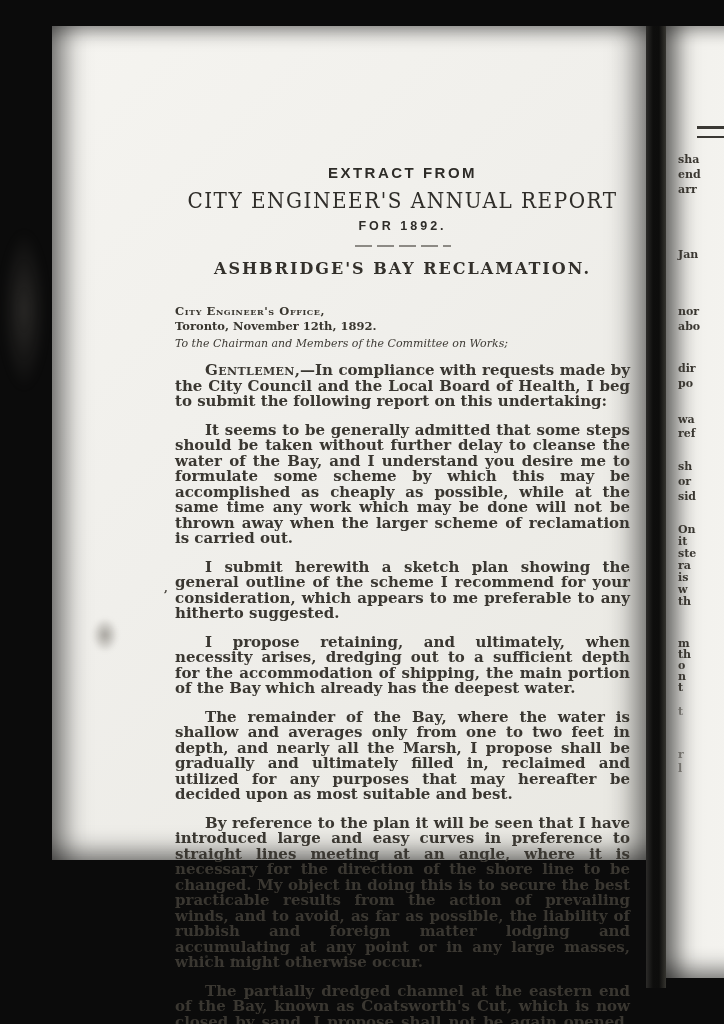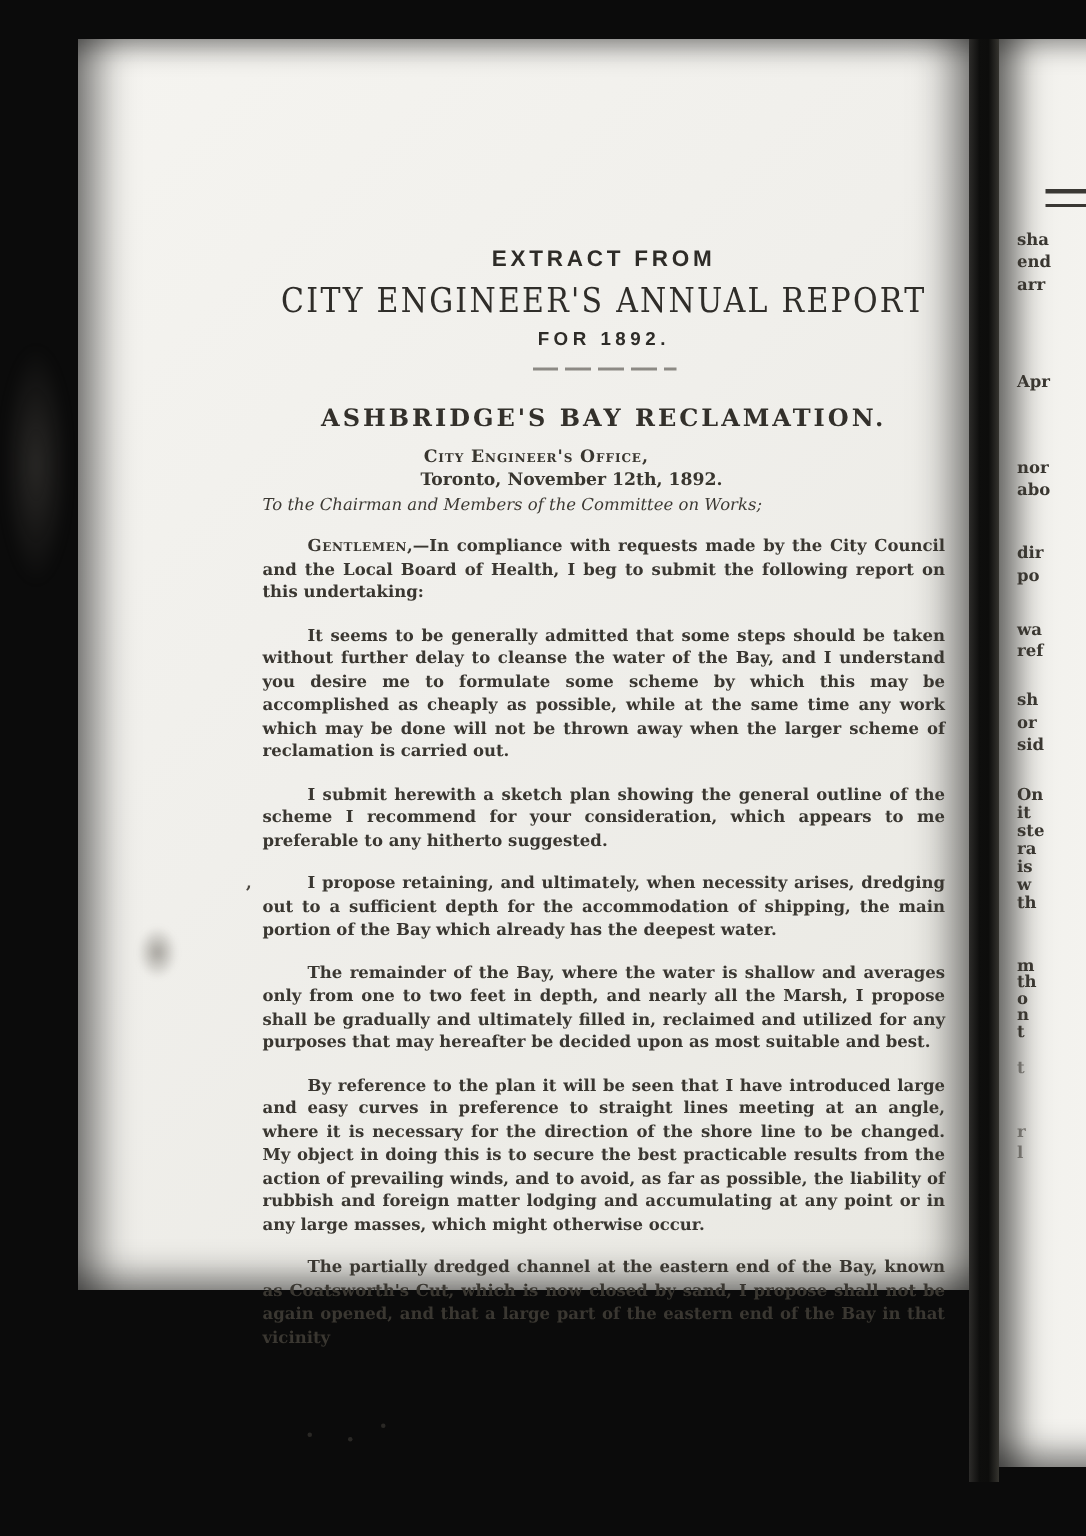--- a/index.html
+++ b/index.html
@@ -24,29 +24,29 @@
        font-weight:bold;font-size:15px;letter-spacing:2.5px;color:#2e2c28;}
   .report-title{margin-top:7px;text-align:center;white-space:nowrap;
        font-size:20px;letter-spacing:1.5px;color:#2f2d29;
        transform:scaleY(1.14);transform-origin:center;}
   .year-line{margin-top:7px;text-align:center;
        font-family:Liberation Sans, sans-serif;
        font-weight:bold;font-size:12.5px;letter-spacing:3px;color:#2e2c28;}
   .divider{margin:12px auto 0 auto;width:96px;height:2px;
        background:repeating-linear-gradient(90deg,#6b6862 0 17px,rgba(0,0,0,0) 17px 22px);
        opacity:.75;}
-  .section-title{margin-top:22px;text-align:center;font-weight:bold;
+  .section-title{margin-top:12px;text-align:center;font-weight:bold;
        font-size:16px;letter-spacing:2px;color:#33302b;}
-  .address{margin-top:9px;text-align:center;font-size:11.5px;font-weight:bold;color:#39362f;}
+  .address{margin-top:26px;text-align:left;font-size:11.5px;font-weight:bold;color:#39362f;}
   .office-line{font-variant:small-caps;letter-spacing:0.6px;padding-right:90px;}
   .date-line{padding-right:43px;margin-top:1px;}
   .salutation{margin-top:4px;font-style:italic;font-weight:normal;
        font-size:11px;color:#3c3933;}
   p.body-par{margin:13px 0 0 0;text-indent:30px;text-align:justify;
-       font-size:11px;line-height:15.5px;font-weight:bold;color:#3a3731;}
+       font-size:15px;line-height:15.5px;font-weight:bold;color:#3a3731;}
   .smallcaps{font-variant:small-caps;letter-spacing:0.4px;}
   
   .stray-comma{position:absolute;left:112px;top:556px;font-size:11px;
        font-weight:bold;color:#4a463f;}
   .smudge{position:absolute;left:40px;top:592px;width:26px;height:34px;
        background:radial-gradient(closest-side,rgba(90,86,78,0.5),rgba(0,0,0,0));
        filter:blur(2px);}
   .speck{position:absolute;width:3px;height:3px;border-radius:50%;
        background:rgba(70,66,60,0.55);}
   
@@ -103,21 +103,21 @@
     <div class="speck" style="left:202px;top:923px;"></div>
   </div>
 
   <div class="gutter"></div>
 
   <div class="page-right">
     <div class="double-rule"></div>
     <span class="frag" style="top:127px">sha</span>
     <span class="frag" style="top:142px">end</span>
     <span class="frag" style="top:157px">arr</span>
-    <span class="frag" style="top:222px">Apr</span>
+    <span class="frag" style="top:222px">Jan</span>
     <span class="frag" style="top:279px">nor</span>
     <span class="frag" style="top:294px">abo</span>
     <span class="frag" style="top:336px">dir</span>
     <span class="frag" style="top:351px">po</span>
     <span class="frag" style="top:387px">wa</span>
     <span class="frag" style="top:401px">ref</span>
     <span class="frag" style="top:434px">sh</span>
     <span class="frag" style="top:449px">or</span>
     <span class="frag" style="top:464px">sid</span>
     <span class="frag" style="top:497px">On</span>

